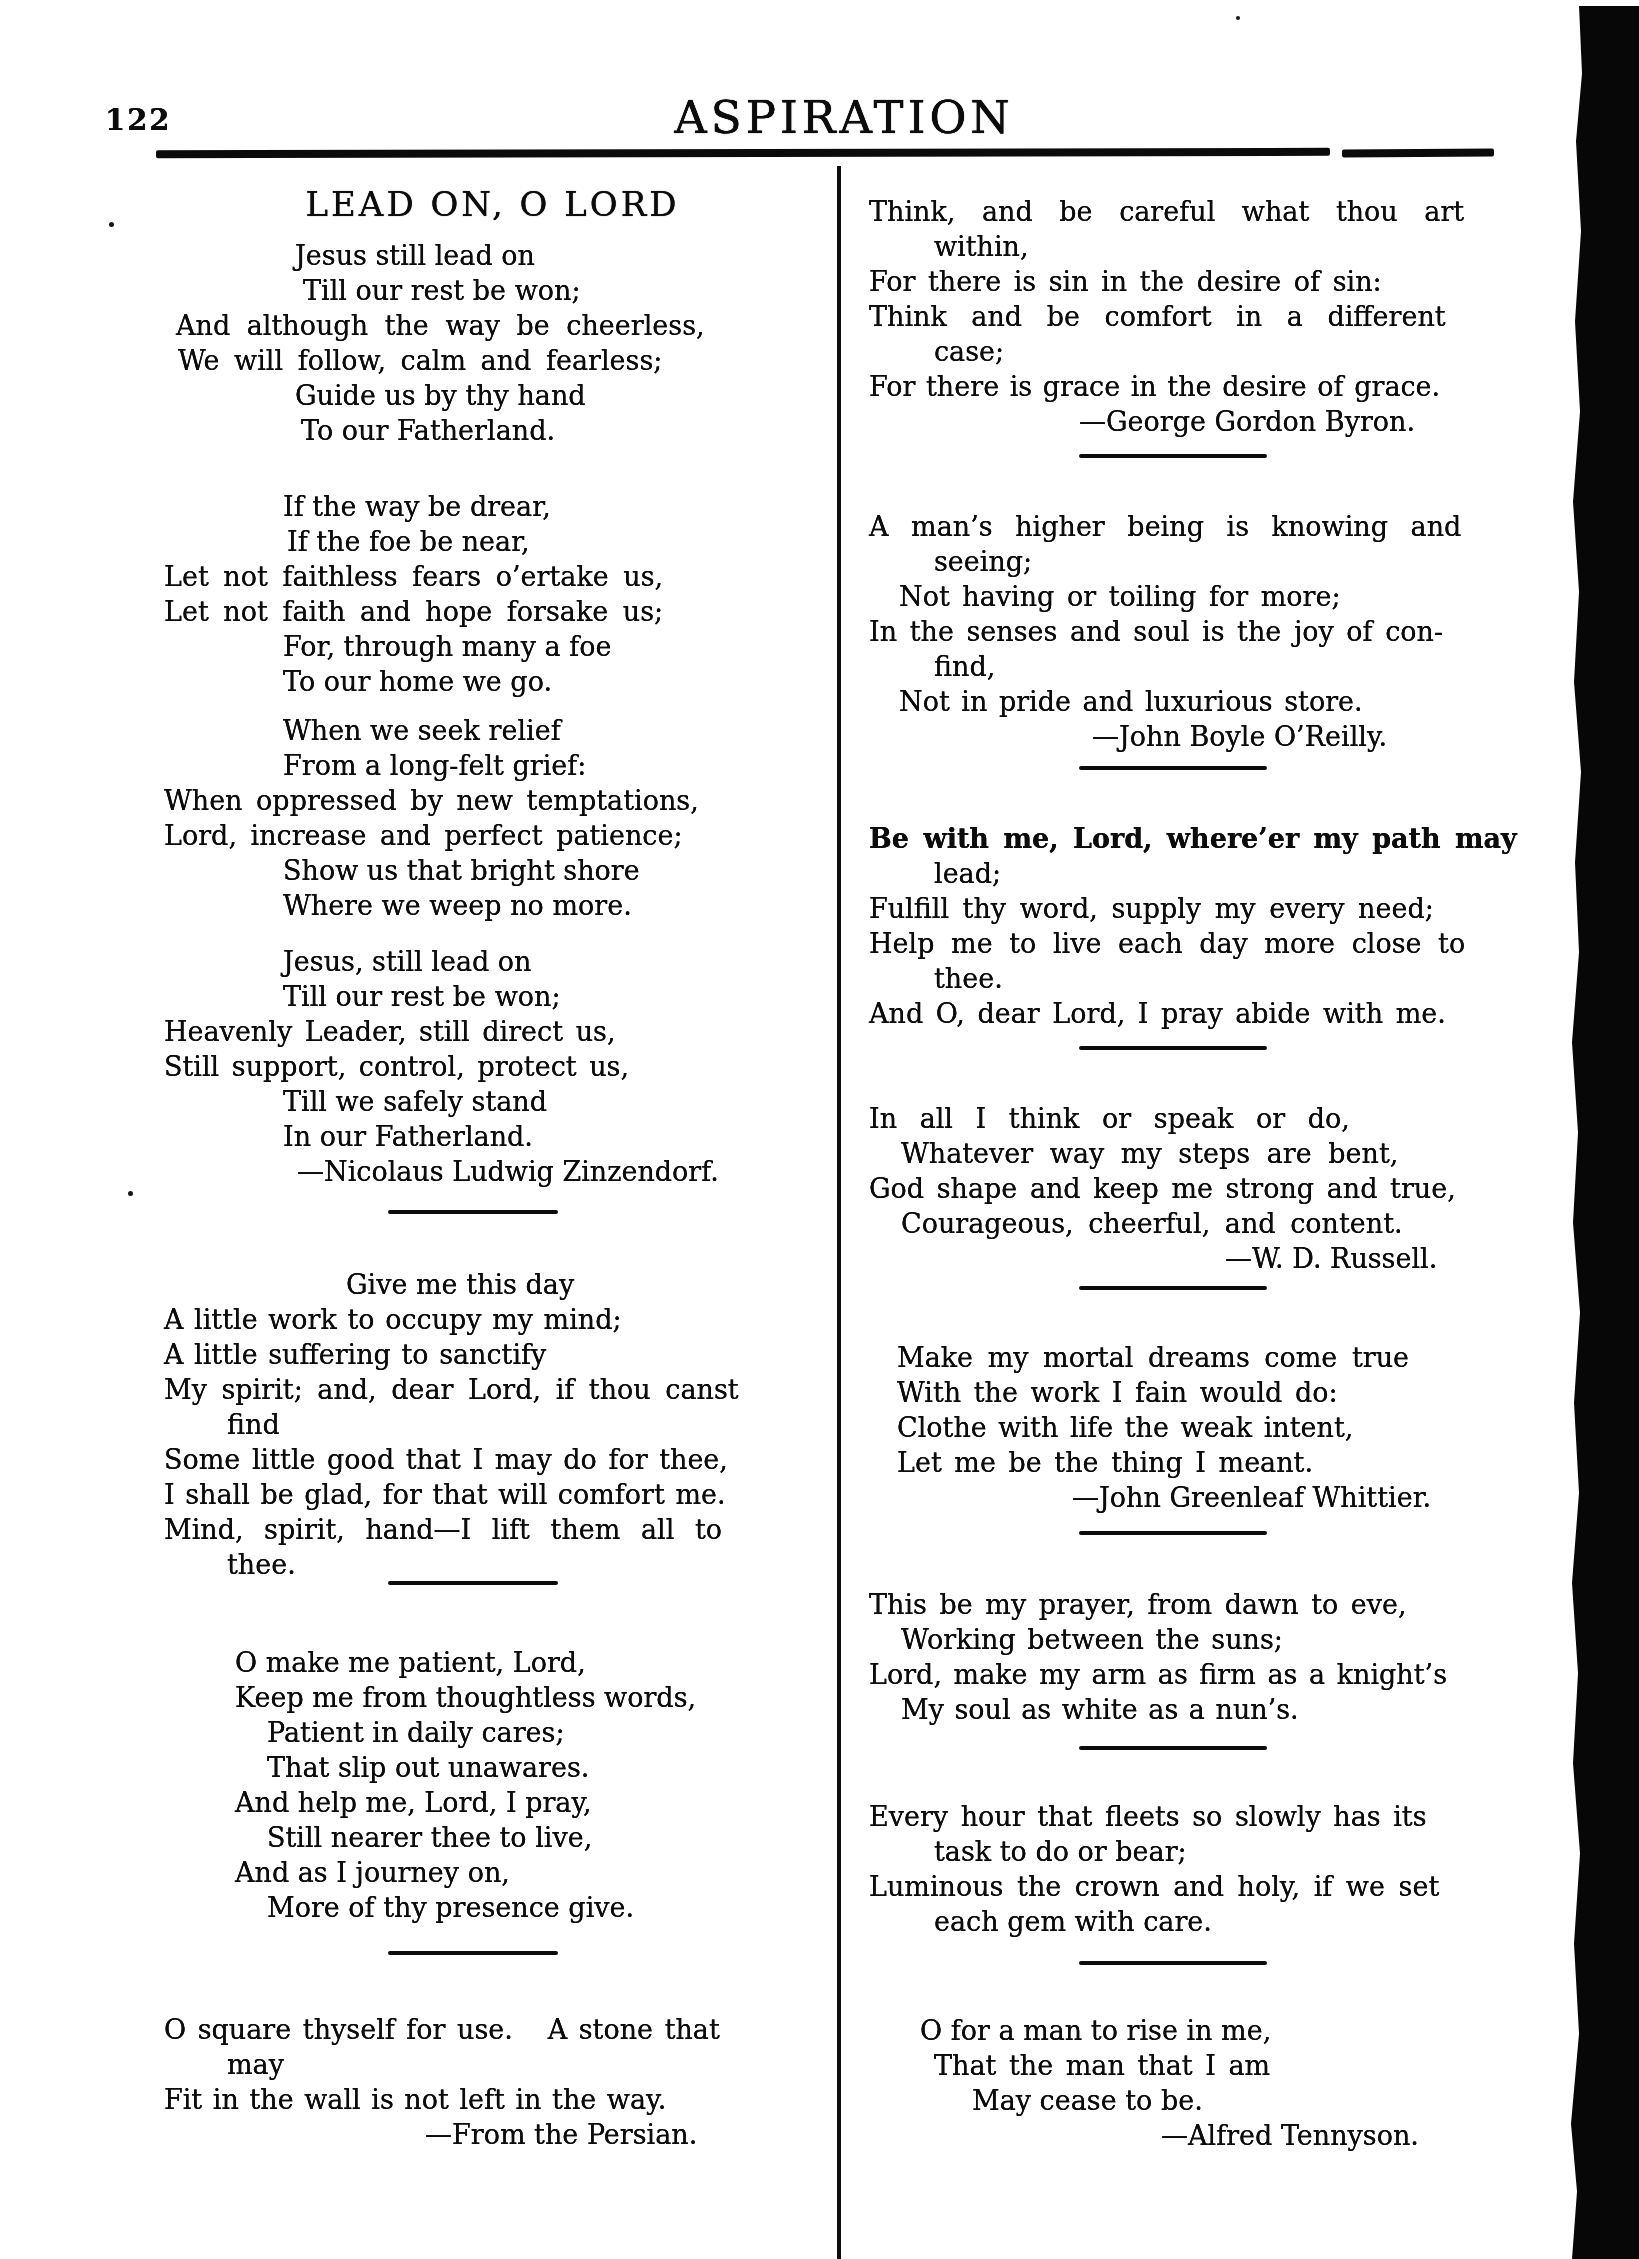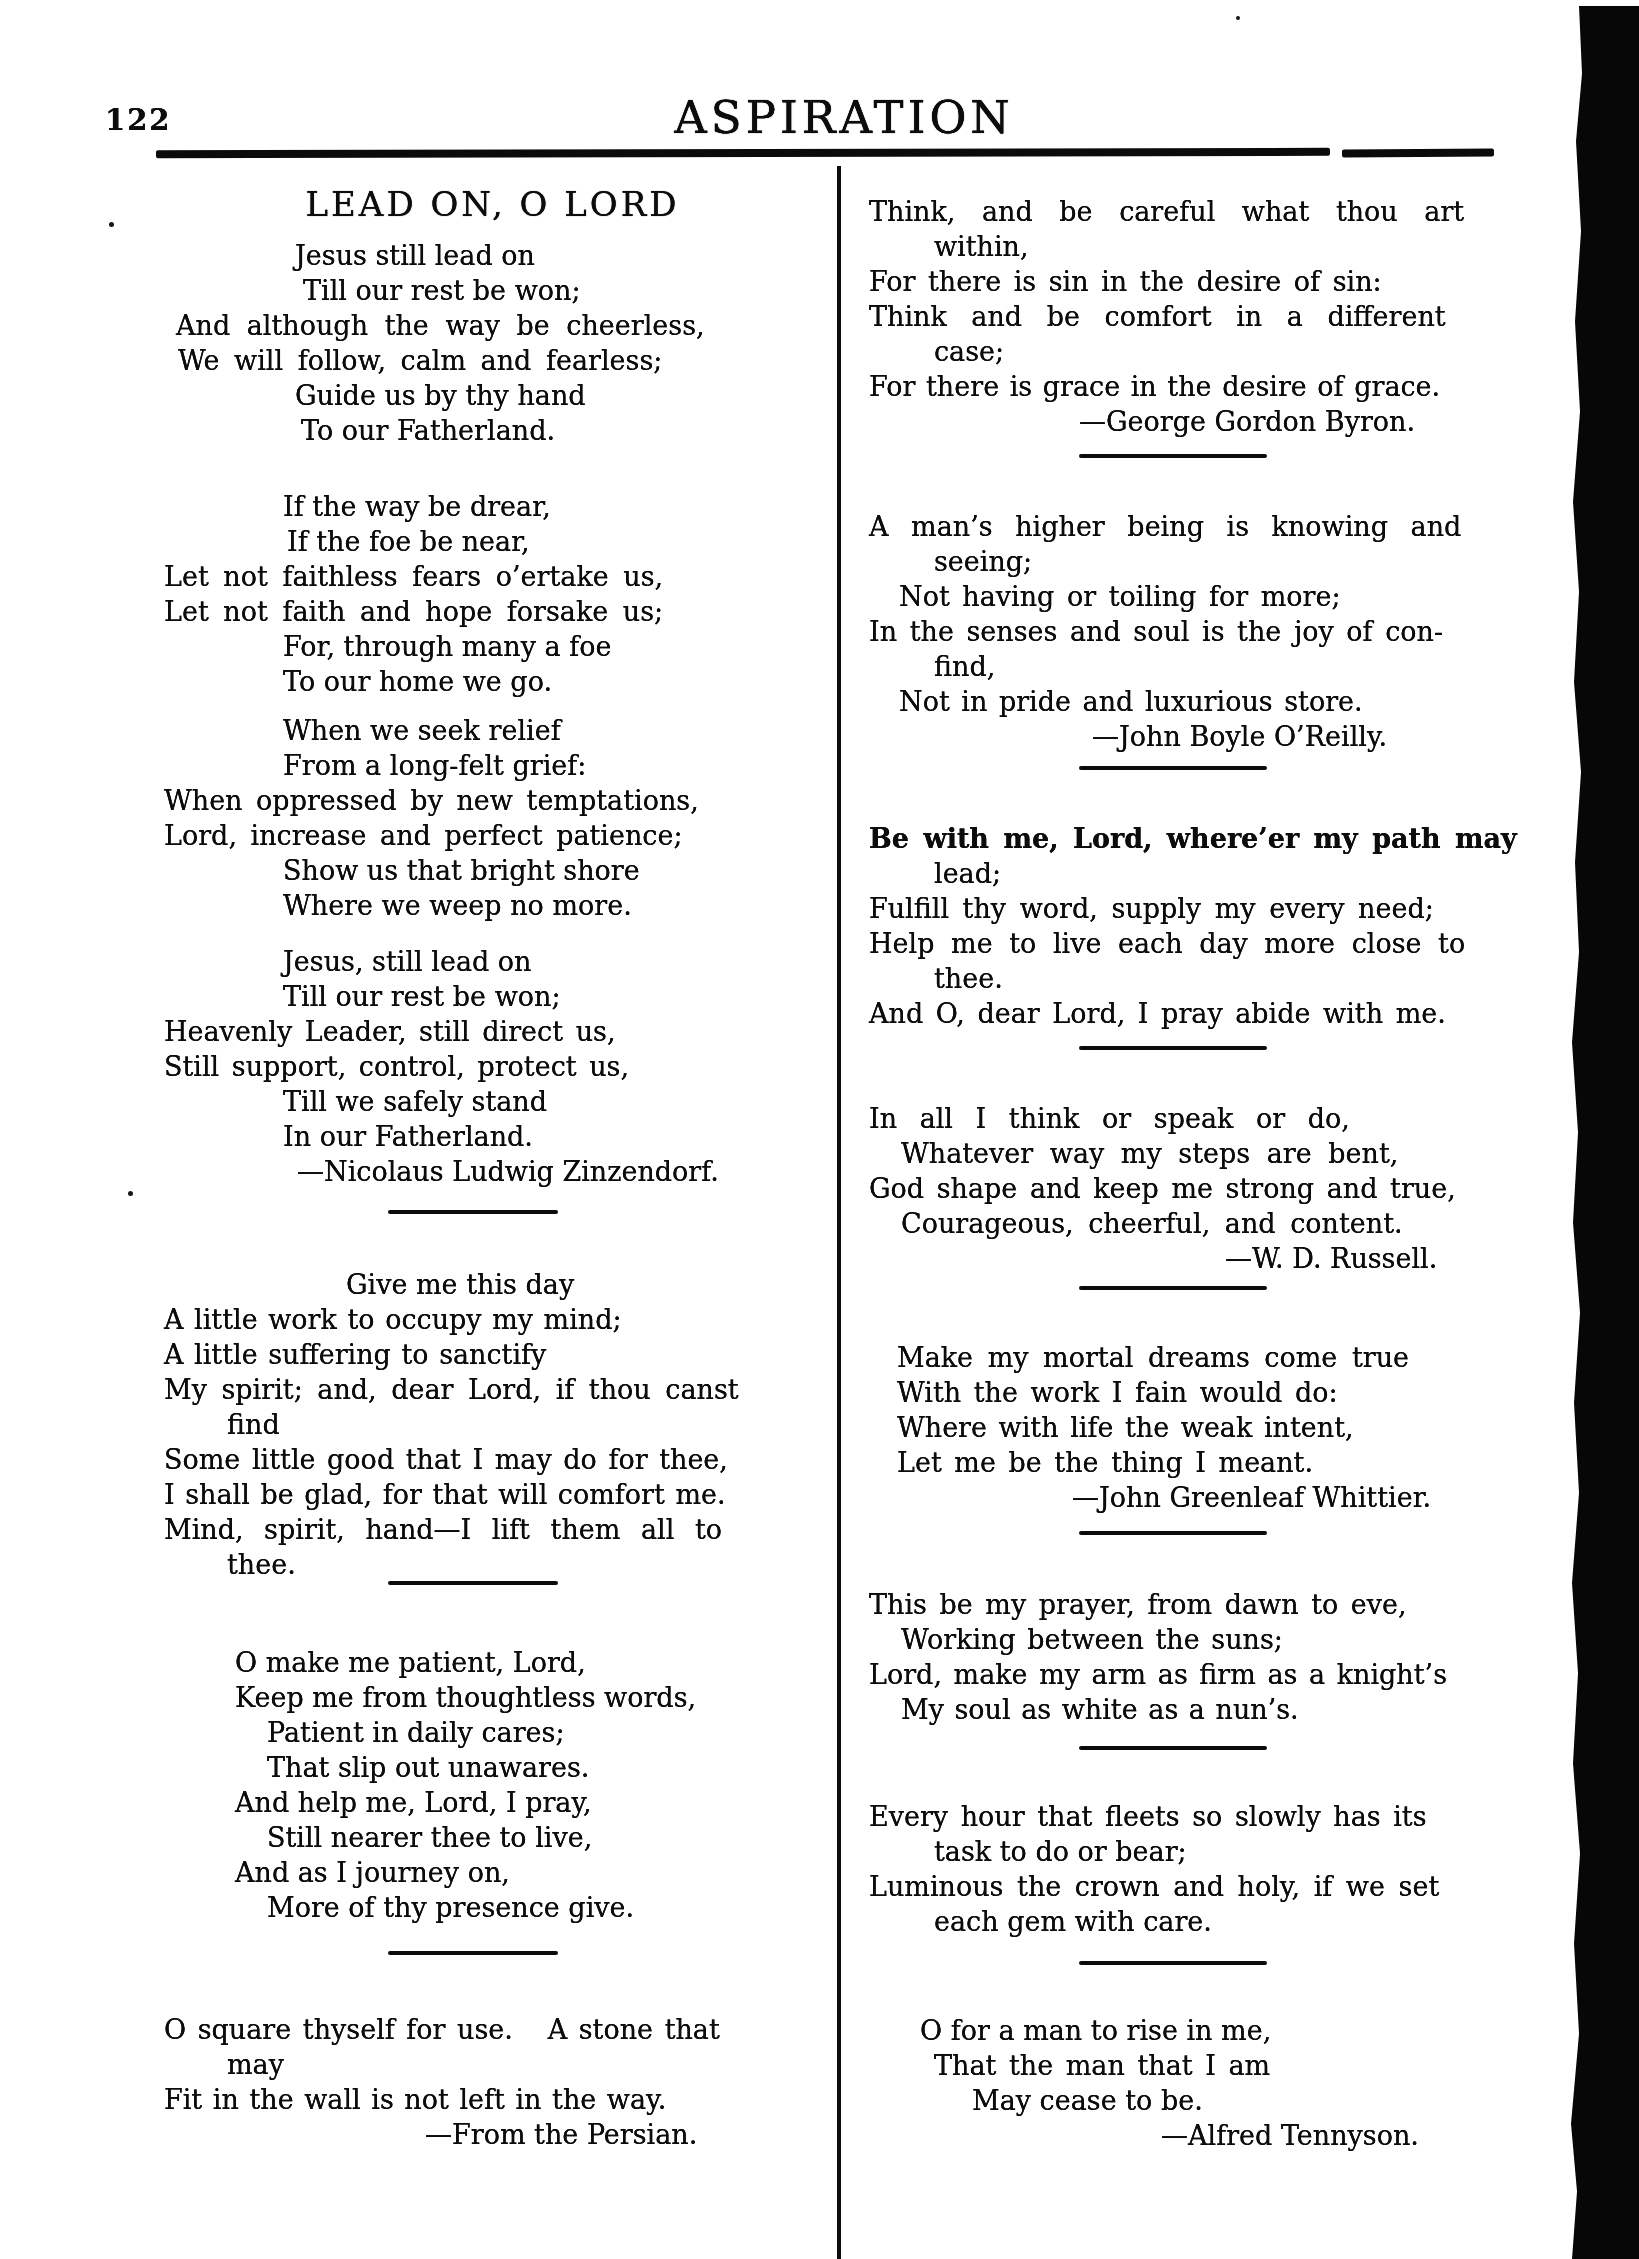--- a/index.html
+++ b/index.html
@@ -180,21 +180,21 @@
         <div class="line" style="margin-left: 0px; word-spacing: 4px;">God shape and keep me strong and true,</div>
         <div class="line" style="margin-left: 32px; word-spacing: 6px;">Courageous, cheerful, and content.</div>
         <div class="line" style="margin-left: 356px;">—W. D. Russell.</div>
       </div>
       <div class="block" style="left: 869px; top: 1286px; width: 665px;">
         <div class="rule" style="margin-left: 210px; width: 188px;"></div>
       </div>
       <div class="block" style="left: 869px; top: 1340px; width: 665px;">
         <div class="line" style="margin-left: 28px; word-spacing: 6px;">Make my mortal dreams come true</div>
         <div class="line" style="margin-left: 28px; word-spacing: 4px;">With the work I fain would do:</div>
-        <div class="line" style="margin-left: 28px; word-spacing: 3px;">Where with life the weak intent,</div>
+        <div class="line" style="margin-left: 28px; word-spacing: 3px;">Clothe with life the weak intent,</div>
         <div class="line" style="margin-left: 28px; word-spacing: 4px;">Let me be the thing I meant.</div>
         <div class="line" style="margin-left: 203px;">—John Greenleaf Whittier.</div>
       </div>
       <div class="block" style="left: 869px; top: 1531px; width: 665px;">
         <div class="rule" style="margin-left: 210px; width: 188px;"></div>
       </div>
       <div class="block" style="left: 869px; top: 1587px; width: 665px;">
         <div class="line" style="margin-left: 0px; word-spacing: 4px;">This be my prayer, from dawn to eve,</div>
         <div class="line" style="margin-left: 32px; word-spacing: 3px;">Working between the suns;</div>
         <div class="line" style="margin-left: 0px; word-spacing: 3px;">Lord, make my arm as firm as a knight’s</div>

